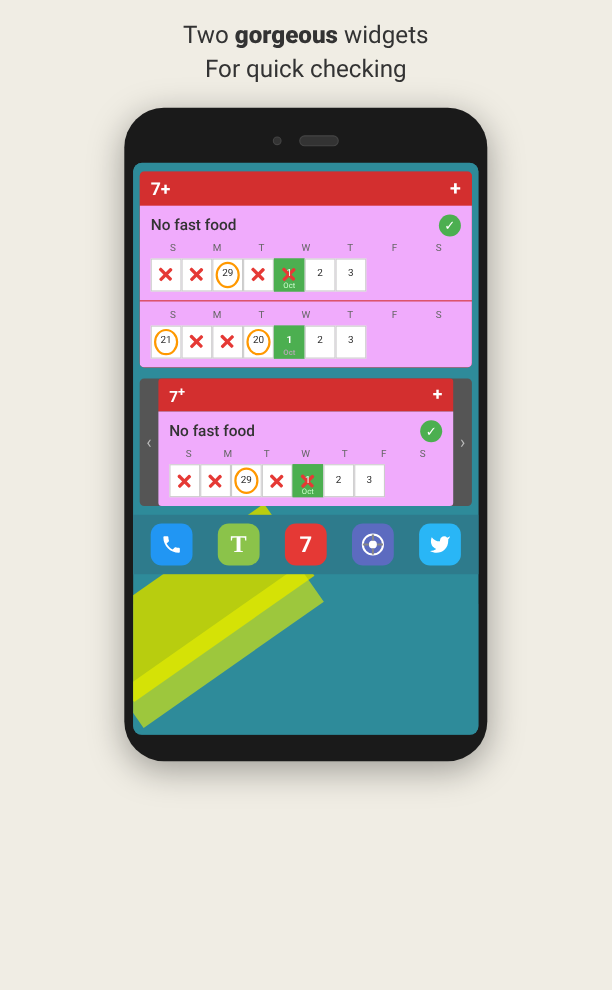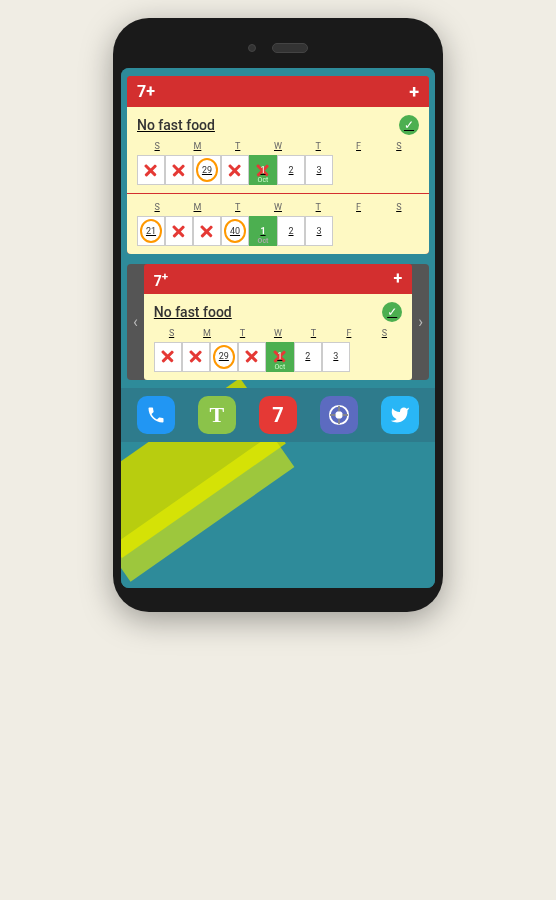--- a/index.html
+++ b/index.html
@@ -118,24 +118,23 @@
       color: white;
       font-size: 16px;
       font-weight: bold;
     }
     .widget-plus {
       color: white;
       font-size: 18px;
       font-weight: bold;
     }
     .habit-card {
-      background: #fef9c3;
+      background: #f0abfc;
       margin: 0 0 1px 0;
       padding: 8px 10px 8px 10px;
-      text-decoration: underline;
     }
     .habit-card:last-child {
       margin-bottom: 0;
     }
     .habit-name-row {
       display: flex;
       justify-content: space-between;
       align-items: center;
       margin-bottom: 6px;
     }
@@ -270,20 +269,23 @@
       font-size: 14px;
     }
     .phone-bottom {
       height: 10px;
     }
   </style>
 </head>
 <body>
 
 <div class="page-wrapper">
+  <div class="headline">
+    Two <strong>gorgeous</strong> widgets<br>For quick checking
+  </div>
 
   <div class="phone">
     <div class="phone-top">
       <div class="phone-camera"></div>
       <div class="phone-speaker"></div>
     </div>
 
     <div class="phone-screen">
       <div class="screen-bg">
         <div class="diagonal-ribbon"></div>
@@ -356,21 +358,21 @@
                 <span class="day-number" style="z-index:1;position:relative;">21</span>
               </div>
               <div class="day-cell">
                   <div class="x-mark"></div>
                 </div>
               <div class="day-cell">
                   <div class="x-mark"></div>
                 </div>
               <div class="day-cell">
                 <div class="circle-mark"></div>
-                <span class="day-number" style="z-index:1;position:relative;">40</span>
+                <span class="day-number" style="z-index:1;position:relative;">20</span>
               </div>
               <div class="day-cell today">
                 <span class="day-number">1</span>
                 <span class="day-sub">Oct</span>
               </div>
               <div class="day-cell">
                   <span class="day-number">2</span>
                 </div>
               <div class="day-cell">
                   <span class="day-number">3</span>

